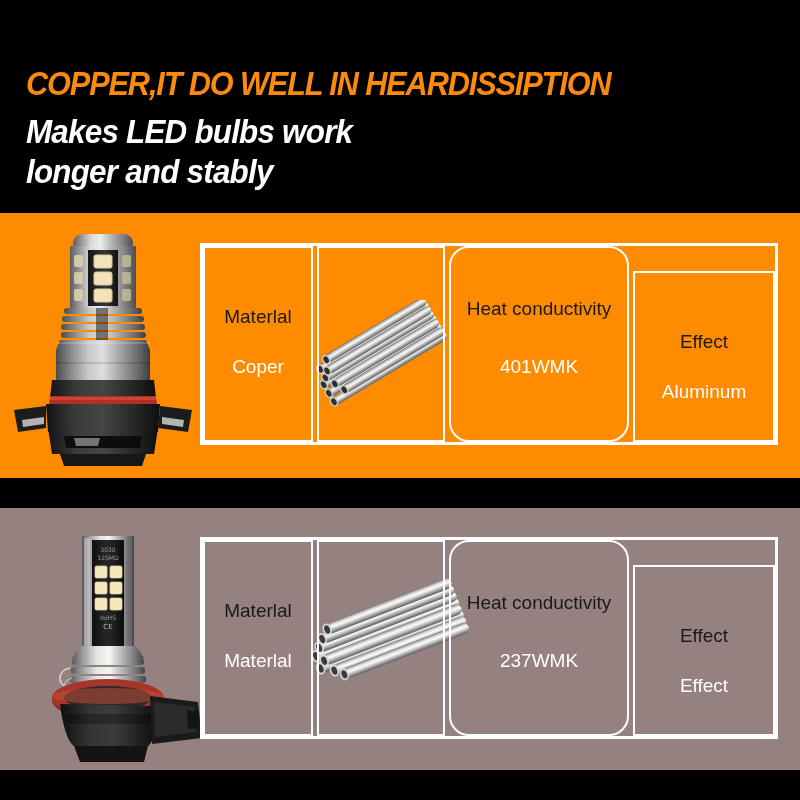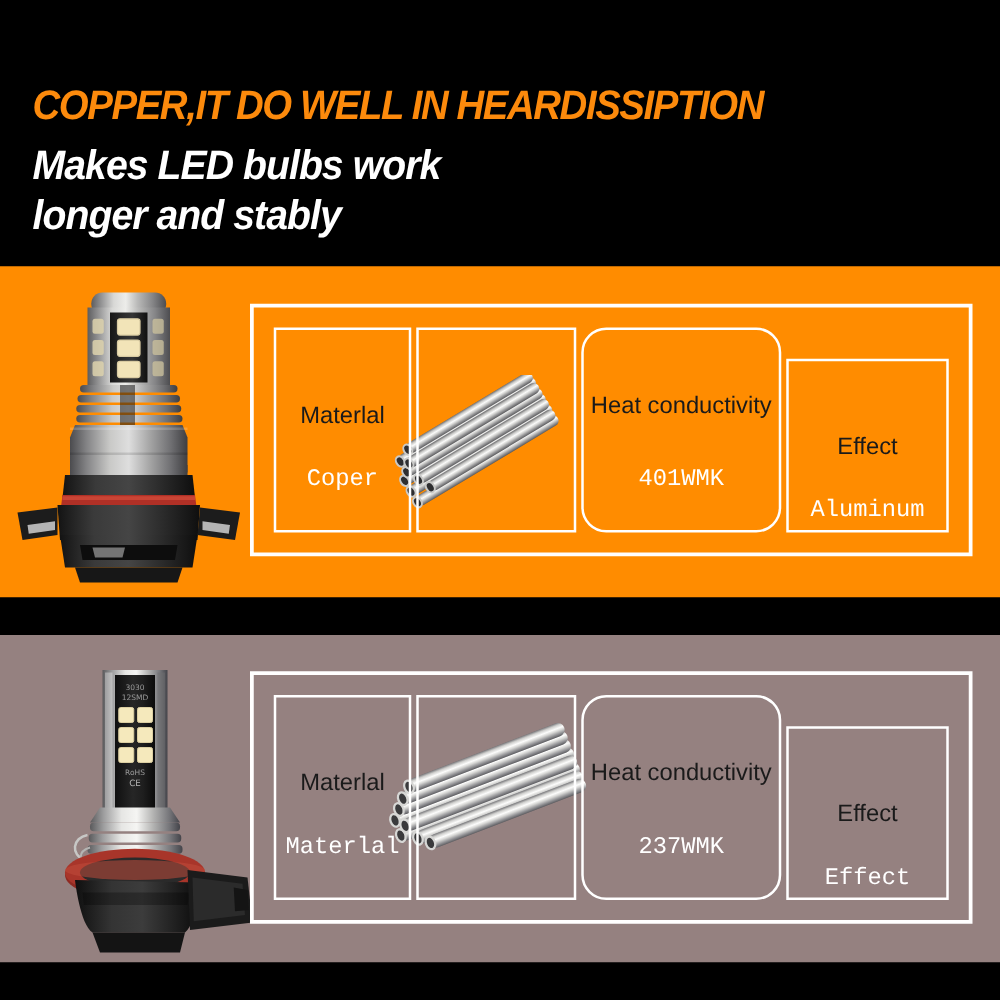--- a/index.html
+++ b/index.html
@@ -87,21 +87,21 @@
     height: 30px;
     background: #000000;
   }
 
   
   .spec-table {
     position: absolute;
     display: flex;
     box-sizing: border-box;
     border: 3px solid #FFFFFF;
-    padding: 16px;
+    padding: 0;
   }
   .spec-table.copper {
     left: 200px;
     top: 243px;
     width: 578px;
     height: 202px;
   }
   .spec-table.alum {
     left: 200px;
     top: 537px;
@@ -114,35 +114,35 @@
     margin-right: 4px;
     position: relative;
     display: flex;
     flex-direction: column;
     align-items: center;
     justify-content: center;
   }
   .cell:last-child { margin-right: 0; margin-top: 25px; }
   .cell.c-material { width: 110px; }
   .cell.c-image    { width: 128px; }
-  .cell.c-cond     { width: 160px; border-radius: 20px; }
+  .cell.c-cond     { width: 180px; border-radius: 20px; }
   .cell.c-effect   { flex: 1 1 auto; }
 
   .cell-head {
     font-family: "Liberation Sans", sans-serif;
     font-size: 19px;
     color: #1a1a1a;
     white-space: nowrap;
     position: absolute;
     top: 58px;
     left: 50%;
     transform: translateX(-50%);
   }
   .cell-val {
-    font-family: Liberation Mono, monospace;
+    font-family: Liberation Sans, sans-serif;
     font-size: 19px;
     color: #FFFFFF;
     white-space: nowrap;
     position: absolute;
     top: 108px;
     left: 50%;
     transform: translateX(-50%);
   }
   
   .cell.c-cond { overflow: visible; }

